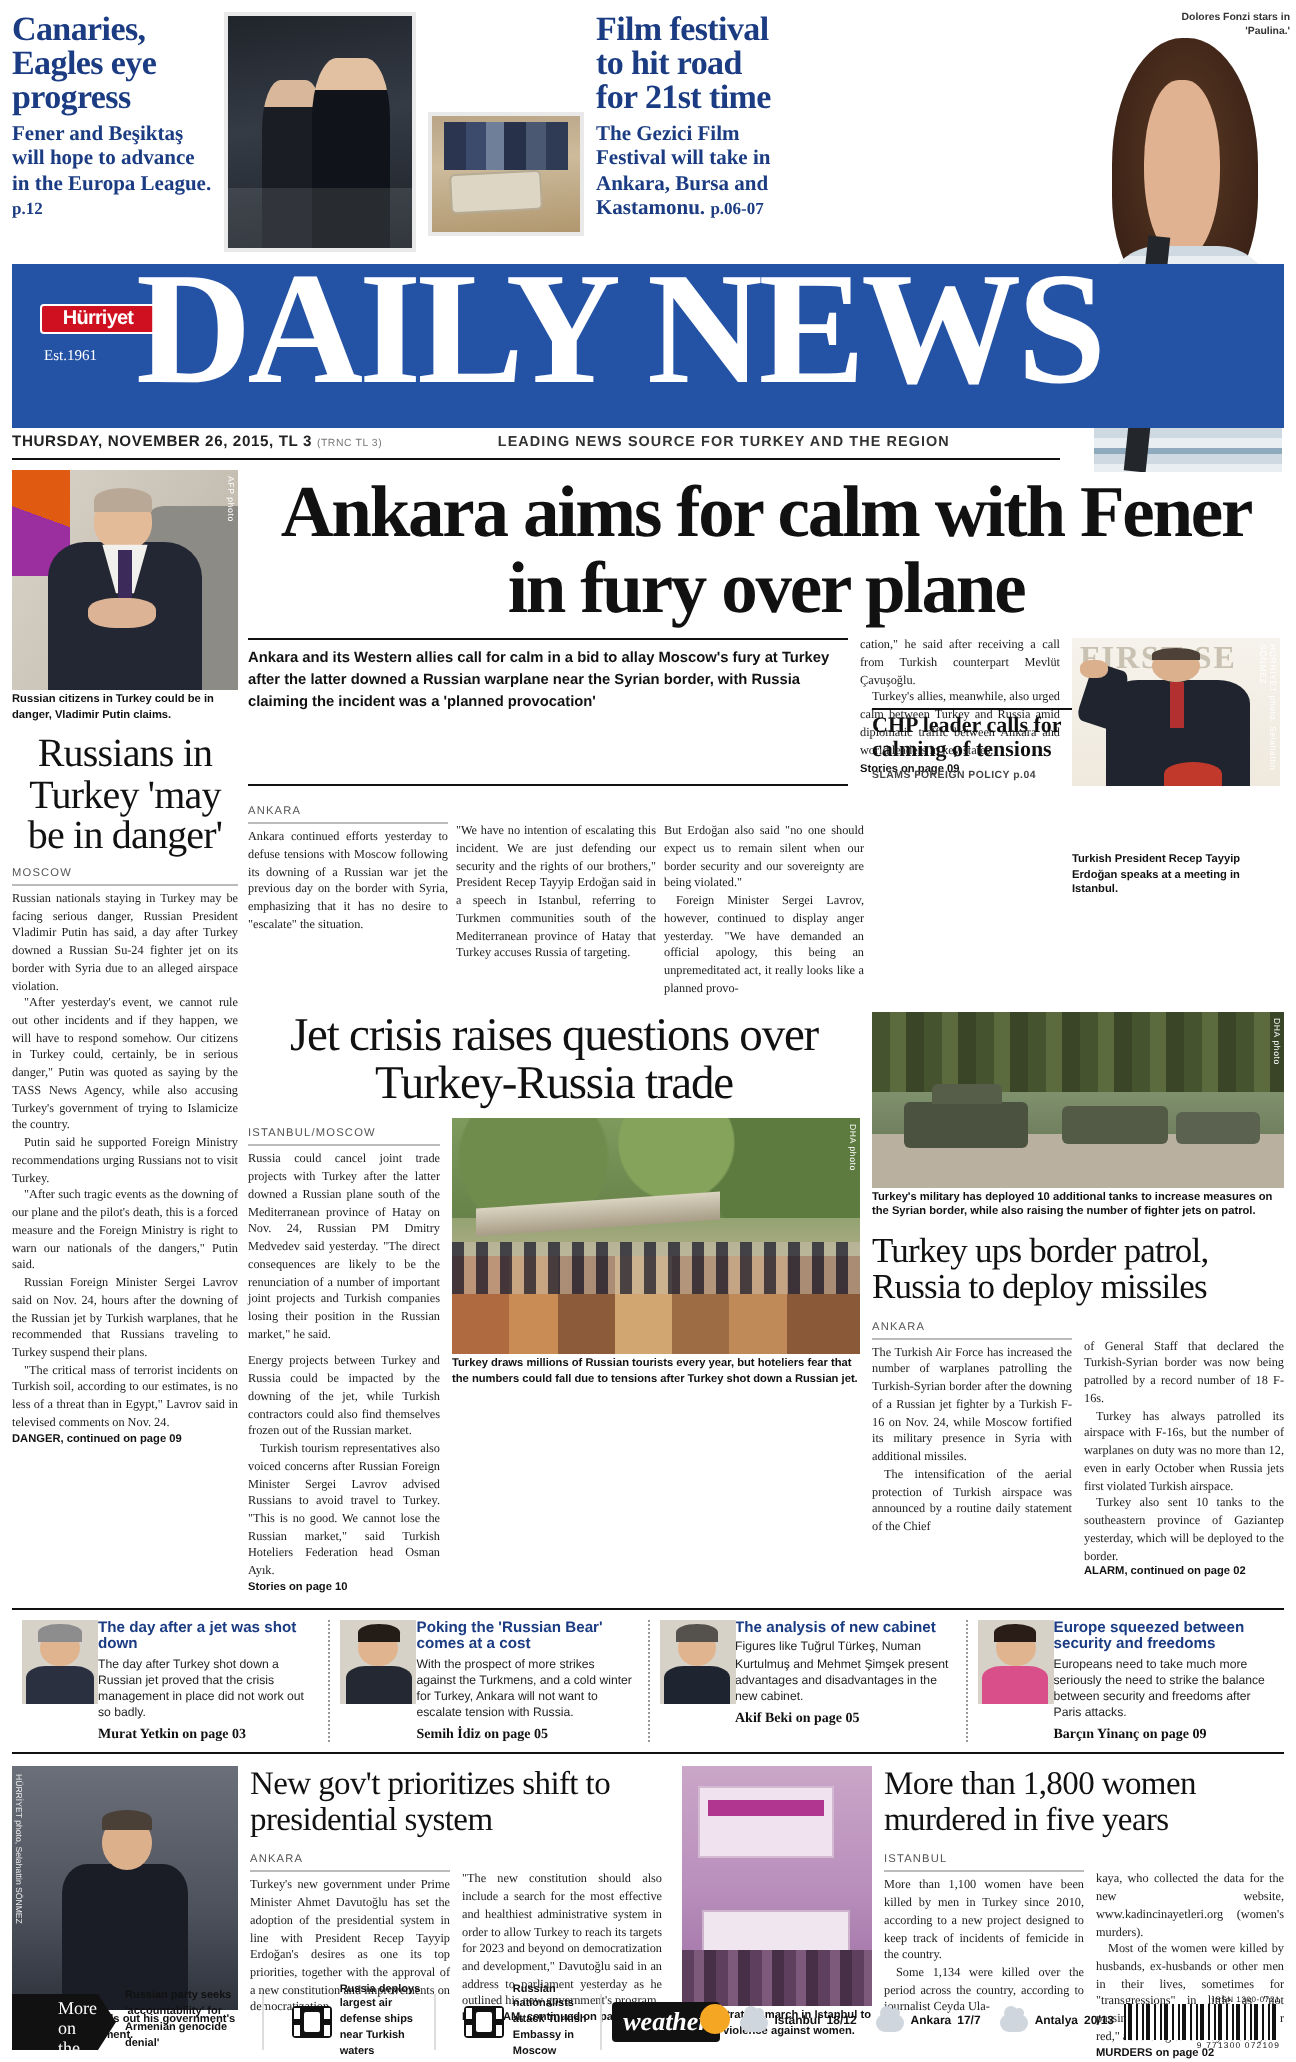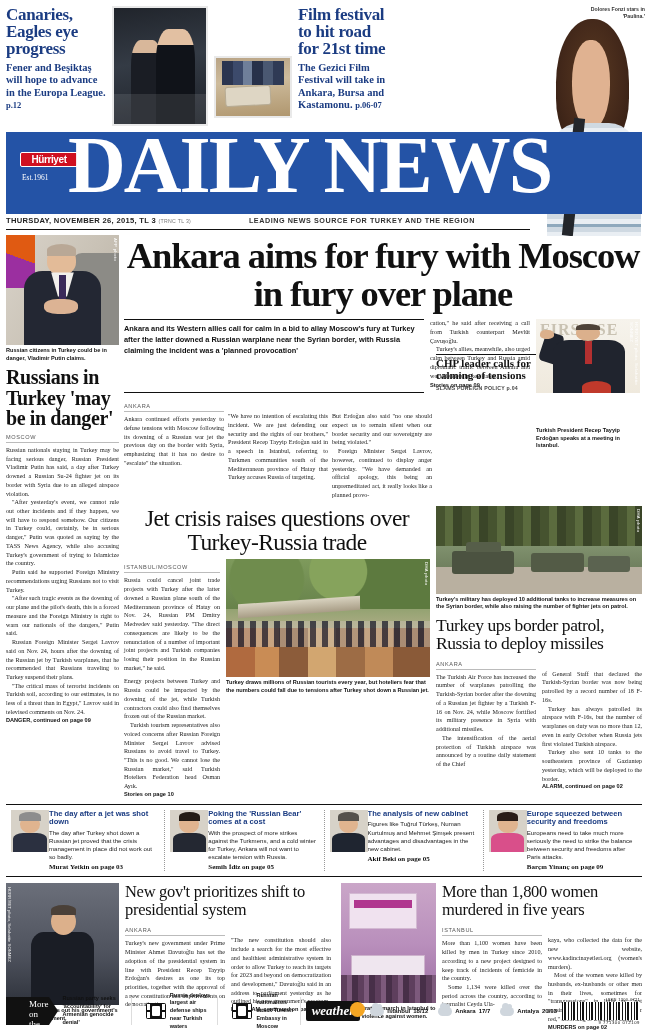--- a/index.html
+++ b/index.html
@@ -105,21 +105,21 @@
   .p-putin .head { position:absolute; left:36%; top:10%; width:26%; height:26%; background:#e3bb98; border-radius:50% 50% 45% 45%; }
   .p-putin .hair2 { position:absolute; left:36%; top:8%; width:26%; height:11%; background:#b9a896; border-radius:50% 50% 0 0;}
   .p-putin .suit { position:absolute; left:16%; top:33%; width:68%; height:67%;
      background:#232733; border-radius:24% 24% 0 0; }
   .p-putin .shirt { position:absolute; left:40%; top:34%; width:20%; height:22%; background:#f2f0ec; clip-path:polygon(50% 0,100% 0,70% 100%,30% 100%,0 0); }
   .p-putin .tie { position:absolute; left:47%; top:36%; width:6%; height:26%; background:#3b2a5a; }
   .p-putin .hands { position:absolute; left:34%; top:58%; width:30%; height:14%; background:#dcb394; border-radius:40%; }
 
   .hl-left {
     font-family:"Liberation Serif",serif; font-size:20px; line-height:1.03;
-    font-weight:bold; margin-top:5px; letter-spacing:-.4px;
+    font-weight:normal; margin-top:5px; letter-spacing:-.4px;text-align:center;
   }
   .dateline { font-family:"Liberation Sans",sans-serif; font-size:5.6px; color:#555;
       letter-spacing:.6px; margin:5px 0 3px; border-bottom:.5px solid #bbb; padding-bottom:2px;}
   .body-txt {
     font-family:"Liberation Serif",serif; font-size:6.15px; line-height:1.42;
     text-align:justify; color:#1a1a1a; hyphens:auto;
   }
   .body-txt p { text-indent:6px; }
   .body-txt p:first-child { text-indent:0; }
   .contd { font-family:"Liberation Sans",sans-serif; font-size:5.6px; font-weight:bold; color:#111; }
@@ -352,21 +352,21 @@
         <p>Putin said he supported Foreign Ministry recommendations urging Russians not to visit Turkey.</p>
         <p>"After such tragic events as the downing of our plane and the pilot's death, this is a forced measure and the Foreign Ministry is right to warn our nationals of the dangers," Putin said.</p>
         <p>Russian Foreign Minister Sergei Lavrov said on Nov. 24, hours after the downing of the Russian jet by Turkish warplanes, that he recommended that Russians traveling to Turkey suspend their plans.</p>
         <p>"The critical mass of terrorist incidents on Turkish soil, according to our estimates, is no less of a threat than in Egypt," Lavrov said in televised comments on Nov. 24.</p>
       </div>
       <div class="contd">DANGER, continued on page 09</div>
     </div>
 
     <div class="col-right">
 
-      <div class="hl-main">Ankara aims for fury with Moscow in fury over plane</div>
+      <div class="hl-main">Ankara aims for calm with Fener in fury over plane</div>
 
       <div class="sub-wrap">
         <div class="standfirst" style="width:300px;flex:none">Ankara and its Western allies call for calm in a bid to allay Moscow's fury at Turkey after the latter downed a Russian warplane near the Syrian border, with Russia claiming the incident was a 'planned provocation'</div>
         <div class="body-txt" style="width:100px">
           <p>cation," he said after receiving a call from Turkish counterpart Mevlüt Çavuşoğlu.</p>
           <p>Turkey's allies, meanwhile, also urged calm between Turkey and Russia amid diplomatic traffic between Ankara and world leaders in key states.</p>
           <div class="contd" style="margin-top:2px">Stories on page 09</div>
         </div>
         <div style="width:104px">
           <div class="promo">

